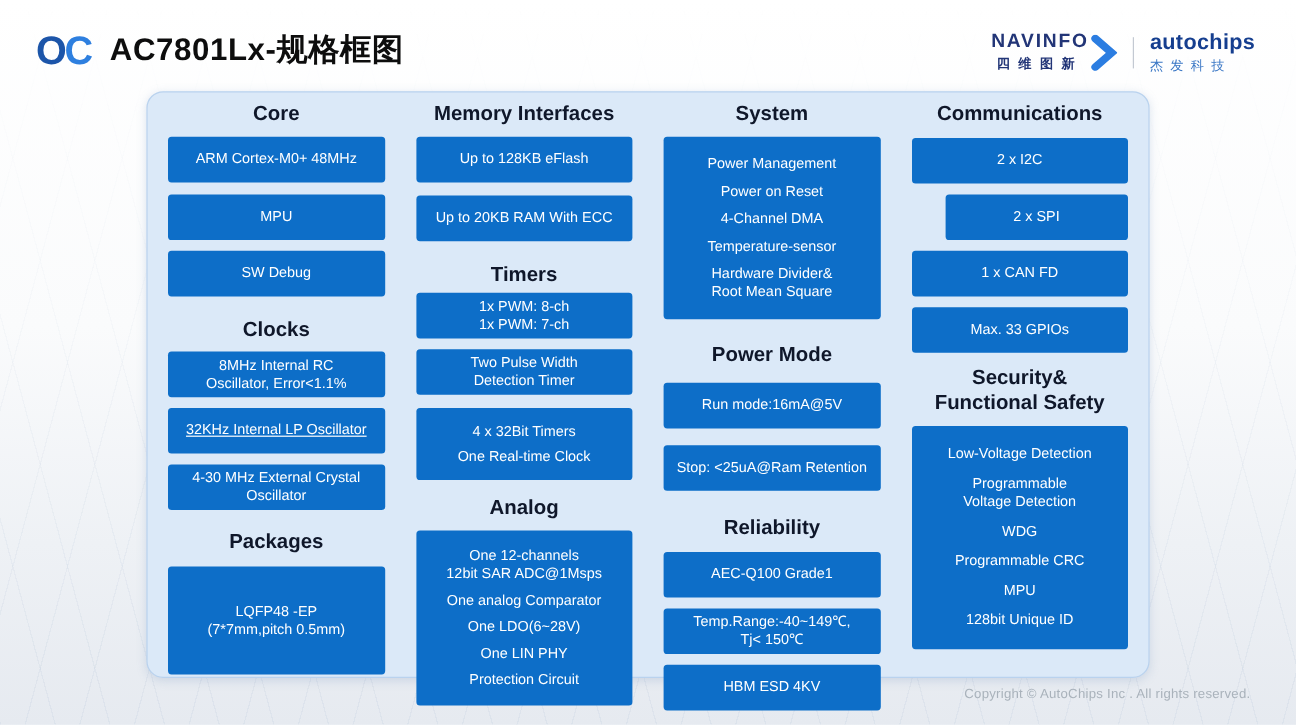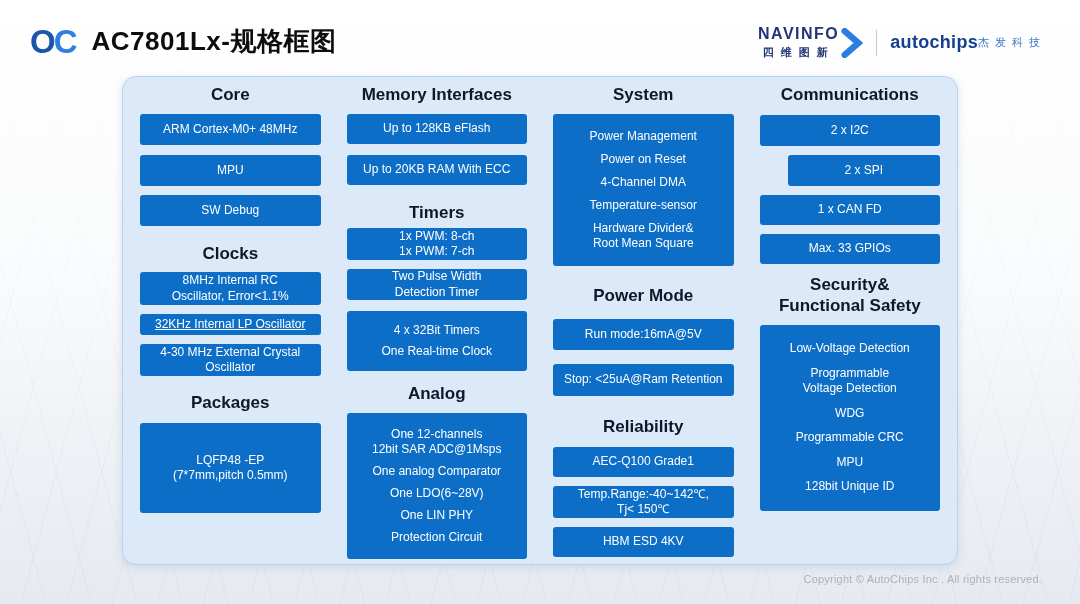--- a/index.html
+++ b/index.html
@@ -24,37 +24,37 @@
   .logo-oc .o { color:#1c55a9; }
   .logo-oc .c { color:#2e7fdf; }
   .page-title { margin-left:16px; font-size:26px; font-weight:bold; color:#0d0d0d; letter-spacing:.5px; }
   .brands { position:absolute; top:26px; right:34px; display:flex; align-items:center; gap:13px; }
   .navinfo { display:flex; align-items:center; gap:2px; }
   .navinfo-txt { display:flex; flex-direction:column; align-items:center; }
   .navinfo-name { font-size:16px; font-weight:bold; color:#223577; letter-spacing:1.5px; line-height:1.05; }
   .navinfo-cn { font-size:11px; font-weight:bold; color:#223577; letter-spacing:7px; margin-top:2px; white-space:nowrap; }
   .nav-arrow { width:22px; height:30px; }
   .logo-divider { width:1px; height:26px; background:#c3c9d2; }
-  .autochips { display:flex; flex-direction:row; align-items:flex-start; }
+  .autochips { display:flex; flex-direction:column; align-items:flex-start; }
   .autochips-name { font-size:18px; font-weight:bold; color:#153e8f; letter-spacing:.3px; line-height:1.05; }
   .autochips-cn { font-size:11px; color:#3a77c5; letter-spacing:6px; margin-top:2px; white-space:nowrap; }
   
   .panel {
     position:absolute; left:122px; top:76px; width:836px; height:489px;
     background:#dbe9f8; border:1px solid #b9d2ee; border-radius:14px;
     box-shadow:0 2px 8px rgba(120,150,190,.25);
     display:flex; gap:26px; padding:0 17px;
   }
   .col { width:181px; display:flex; flex-direction:column; }
   .sec-title { font-size:17px; font-weight:bold; color:#0f172a; text-align:center; line-height:21px; }
   .spec-box {
     background:#0d6ec8; border-radius:3px; color:#ffffff;
     font-size:12px; line-height:1.28; text-align:center;
     display:flex; flex-direction:column; align-items:center; justify-content:center;
-    padding:8px 4px; flex-shrink:0;
+    padding:19px 4px; flex-shrink:0;
   }
   .spec-box.group { justify-content:space-evenly; padding:7px 4px; }
   .box-item { white-space:nowrap; }
   
   .footer {
     position:absolute; top:573px; right:38px;
     font-size:11px; color:#a9b2bb; letter-spacing:.2px;
   }
 </style>
 </head>
@@ -231,21 +231,21 @@
       <div class="sec-title" style="margin-top: 20px;">
         <div>Reliability</div>
       </div>
       <div class="spec-box" style="margin-top: 10px; height: 30px;">
         <div class="box-item">
           <div>AEC-Q100 Grade1</div>
         </div>
       </div>
       <div class="spec-box" style="margin-top: 9px; height: 32px;">
         <div class="box-item">
-          <div>Temp.Range:-40~142℃,</div>
+          <div>Temp.Range:-40~149℃,</div>
           <div>Tj&lt; 150℃</div>
         </div>
       </div>
       <div class="spec-box" style="margin-top: 9px; height: 30px;">
         <div class="box-item">
           <div>HBM ESD  4KV</div>
         </div>
       </div>
     </div>
   <div class="col">

